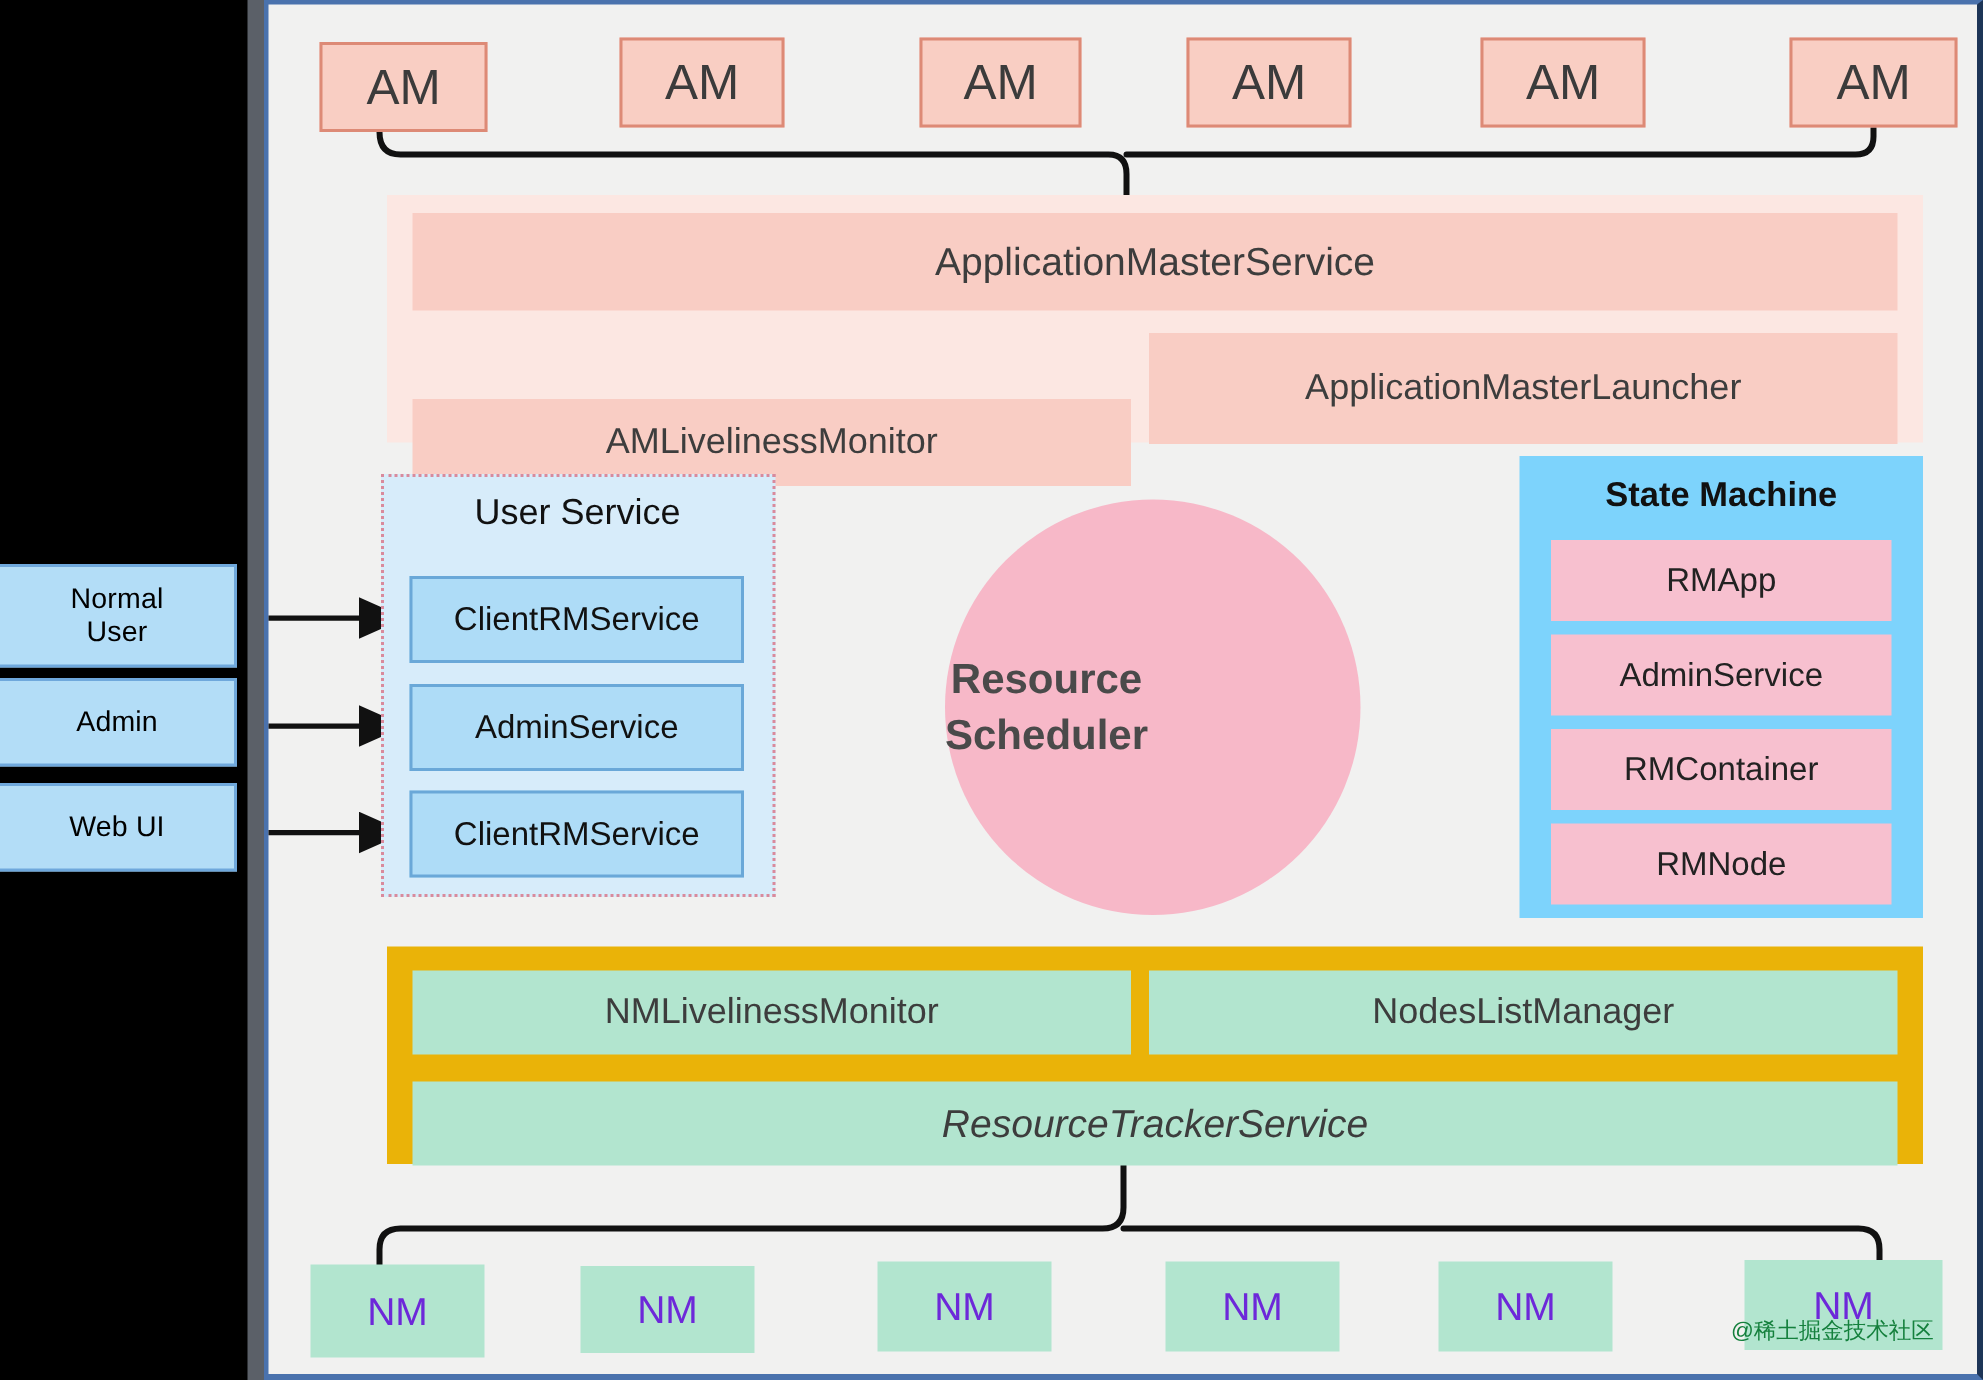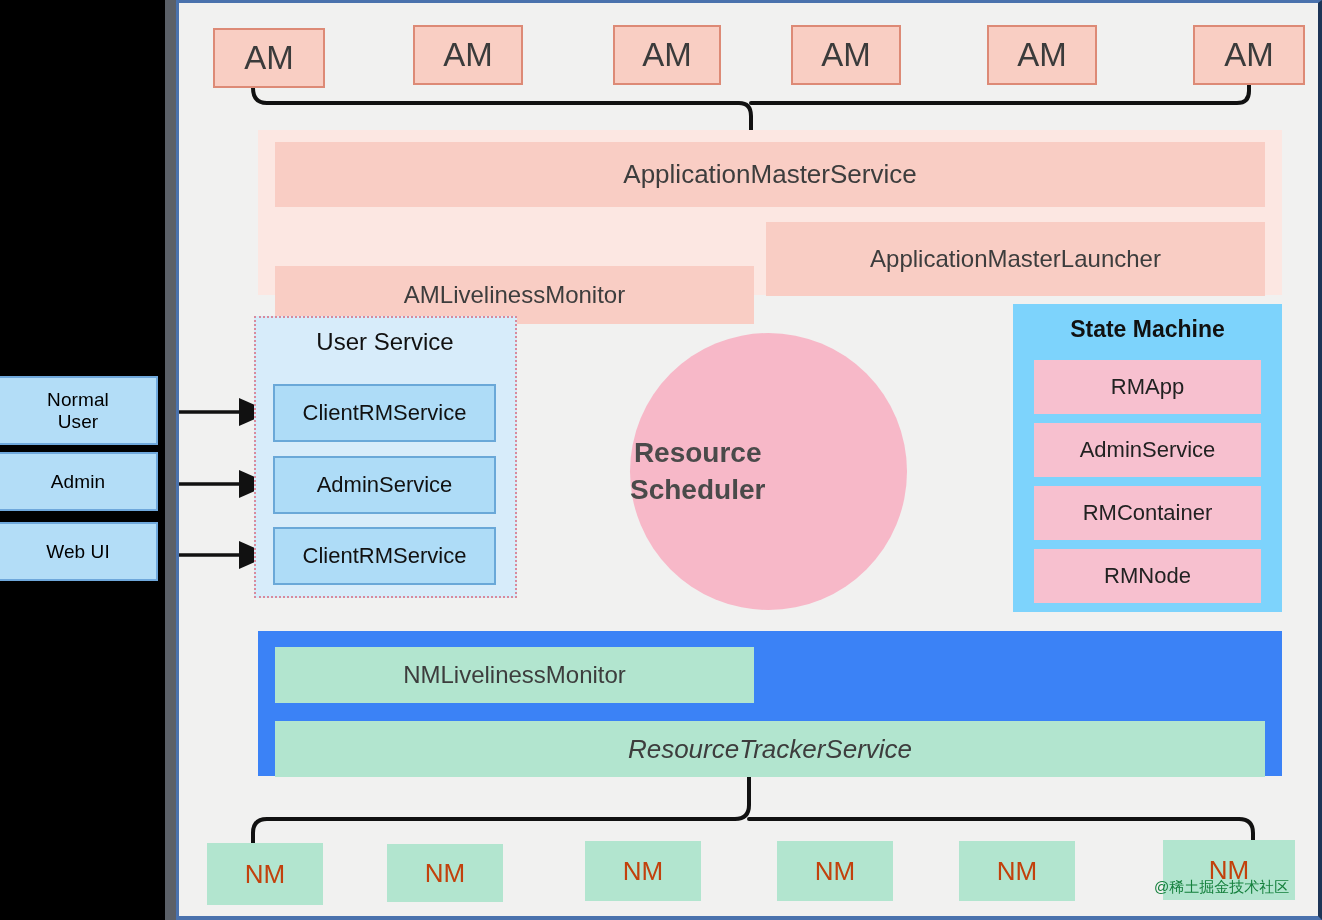--- a/index.html
+++ b/index.html
@@ -44,21 +44,21 @@
   
   .am {
     background:#f9cec3;
     border:2px solid #dd8a76;
     display:flex; align-items:center; justify-content:center;
     font-size:33px; color:#3b3b3b;
   }
   .nm {
     background:#b2e5cf;
     display:flex; align-items:center; justify-content:center;
-    font-size:26px; color:#c2410c;
+    font-size:26px; color:#6d28d9;
   }
 
   
   .pink-group { background:#fce7e2; }
   .pink-row {
     background:#f9cdc4;
     display:flex; align-items:center; justify-content:center;
     color:#3d3d3d;
   }
 
@@ -93,21 +93,21 @@
     position:absolute; left:0; right:0; top:12px;
     text-align:center; font-size:23px; font-weight:bold; color:#111;
   }
   .sm-row {
     background:#f7c0cf;
     display:flex; align-items:center; justify-content:center;
     font-size:22px; color:#222;
   }
 
   
-  .green-group { background:#3b82f6; }
+  .green-group { background:#eab308; }
   .green-row {
     background:#b2e5cf;
     display:flex; align-items:center; justify-content:center;
     color:#3d3d3d;
   }
 
   
   svg.conn { position:absolute; left:0; top:0; width:1146px; height:920px;
              pointer-events:none; overflow:visible; }
 
@@ -223,20 +223,23 @@
       </div>
       <div class="sm-row abs" style="left:21px; top:245px; width:227px; height:54px;">
         <span>RMNode</span>
       </div>
     </div>
 
     <div class="green-group abs" style="left:79px; top:628px; width:1024px; height:145px;">
       <div class="green-row abs" style="left:17px; top:16px; width:479px; height:56px; font-size:24px;">
         <span>NMLivelinessMonitor</span>
       </div>
+      <div class="green-row abs" style="left:508px; top:16px; width:499px; height:56px; font-size:24px;">
+        <span>NodesListManager</span>
+      </div>
       <div class="green-row abs" style="left:17px; top:90px; width:990px; height:56px; font-size:26px;font-style:italic;">
         <span>ResourceTrackerService</span>
       </div>
     </div>
 
     <div class="nm abs" style="left:28px; top:840px; width:116px; height:62px;">
       <span>NM</span>
     </div>
     <div class="nm abs" style="left:208px; top:841px; width:116px; height:58px;">
       <span>NM</span>

